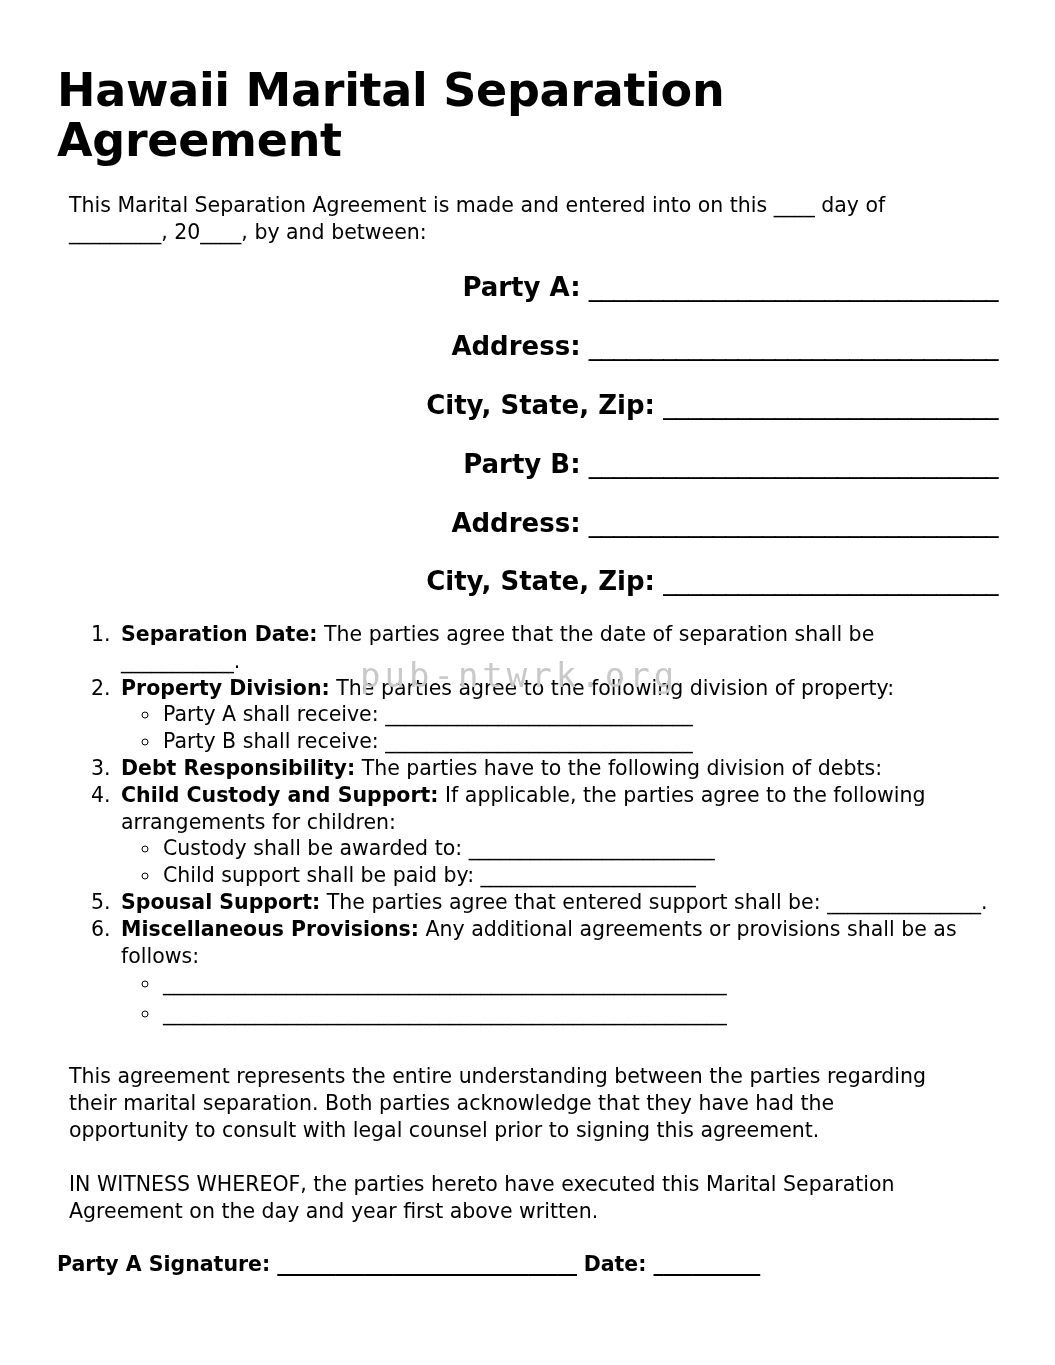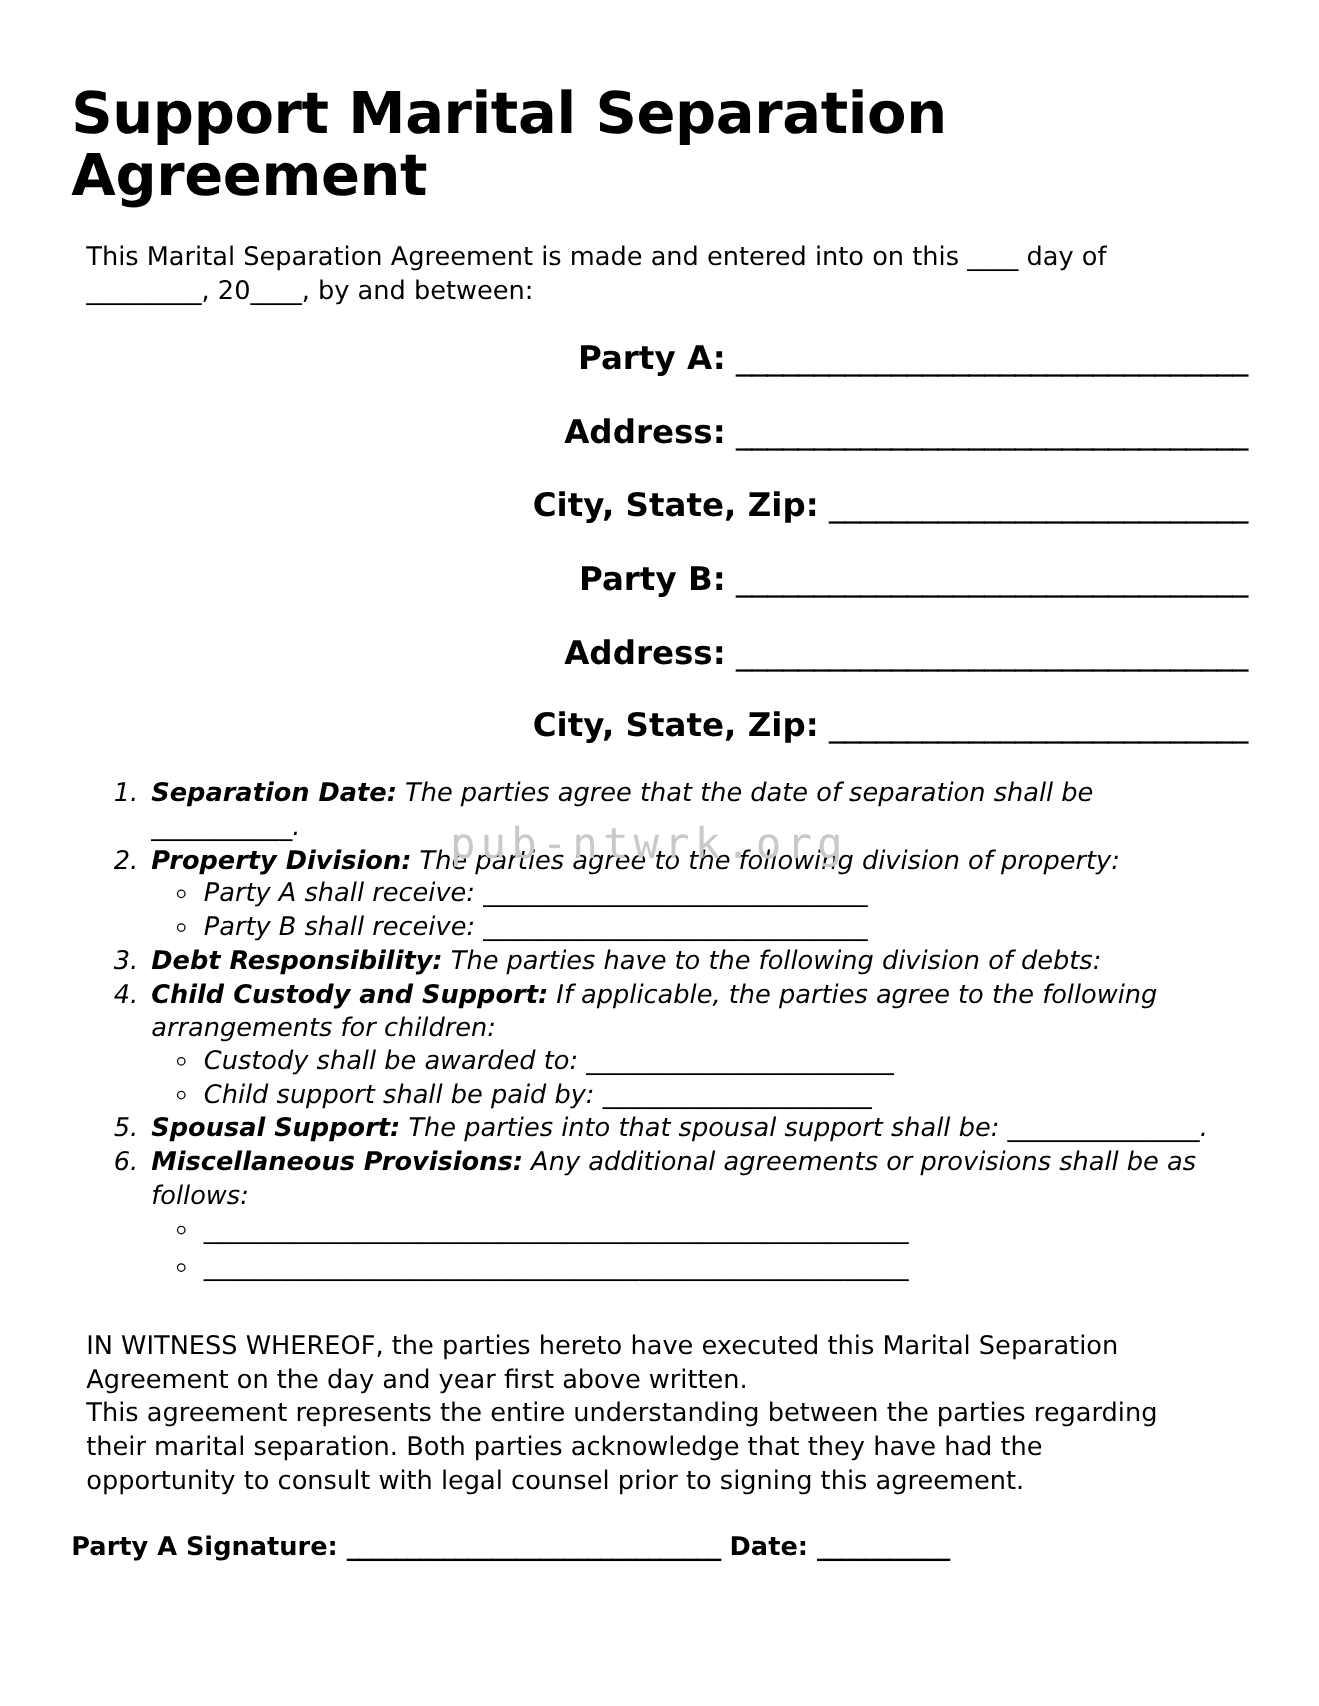--- a/index.html
+++ b/index.html
@@ -70,21 +70,20 @@
   .blank {
     letter-spacing: -0.6px;
   }
 
   
   ol.terms {
     margin: 22px 0 0 0;
     padding-left: 60px;
     font-size: 20.5px;
     line-height: 1.3;
-    font-style: italic;
   }
   ol.terms > li {
     margin-bottom: 0px;
     padding-left: 4px;
     max-width: 880px;
   }
   ol.terms > li > .term-head {
     font-weight: bold;
   }
 
@@ -118,21 +117,21 @@
     letter-spacing: -0.6px;
   }
 </style>
 </head>
 <body>
 
 <div class="page">
 
   <div class="watermark">pub-ntwrk.org</div>
 
-  <h1 class="doc-title">Support Marital Separation Agreement</h1>
+  <h1 class="doc-title">Hawaii Marital Separation Agreement</h1>
 
   <p class="para">This Marital Separation Agreement is made and entered into on this ____ day of _________, 20____, by and between:</p>
 
   <div>
     <div class="field-row">
       <span class="field-label">Party A:</span>
       <span class="blank">_________________________________</span>
     </div>
     <div class="field-row">
       <span class="field-label">Address:</span>
@@ -172,34 +171,34 @@
       <span class="term-head">Debt Responsibility:</span><span> The parties have to the following division of debts:</span>
     </li>
     <li>
       <span class="term-head">Child Custody and Support:</span><span> If applicable, the parties agree to the following arrangements for children:</span>
       <ul class="sub">
         <li>Custody shall be awarded to: ________________________</li>
         <li>Child support shall be paid by: _____________________</li>
       </ul>
     </li>
     <li>
-      <span class="term-head">Spousal Support:</span><span> The parties into that spousal support shall be: _______________.</span>
+      <span class="term-head">Spousal Support:</span><span> The parties agree that entered support shall be: _______________.</span>
     </li>
     <li>
       <span class="term-head">Miscellaneous Provisions:</span><span> Any additional agreements or provisions shall be as follows:</span>
       <ul class="sub">
         <li class="empty-line">_______________________________________________________</li>
         <li class="empty-line">_______________________________________________________</li>
       </ul>
     </li>
   </ol>
 
   <div class="closing-block">
+    <p class="para tight" style="margin-top:0">This agreement represents the entire understanding between the parties regarding their marital separation. Both parties acknowledge that they have had the opportunity to consult with legal counsel prior to signing this agreement.</p>
     <p class="para tight">IN WITNESS WHEREOF, the parties hereto have executed this Marital Separation Agreement on the day and year first above written.</p>
-    <p class="para tight" style="margin-top:0">This agreement represents the entire understanding between the parties regarding their marital separation. Both parties acknowledge that they have had the opportunity to consult with legal counsel prior to signing this agreement.</p>
   </div>
 
   <div>
     <div class="sig-row">
       <span>Party A Signature:</span>
       <span class="sig-blank">_______________________________</span>
       <span>Date:</span>
       <span class="date-blank">___________</span>
     </div>
 

